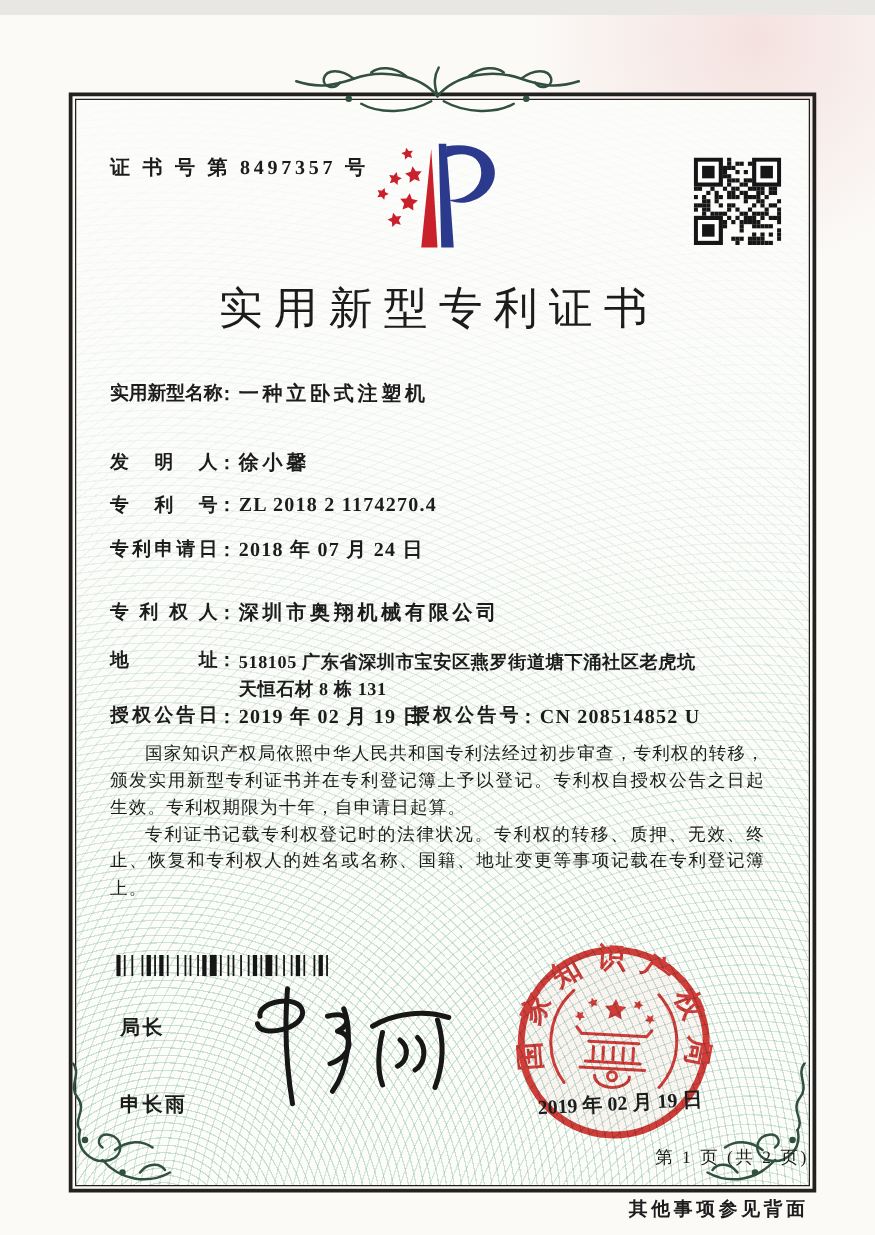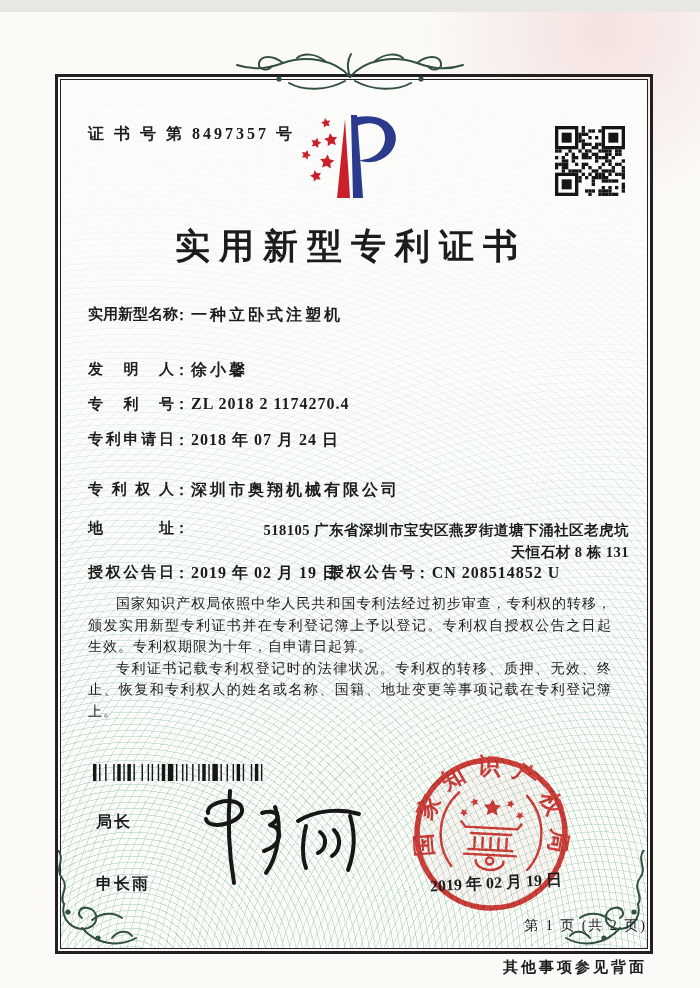--- a/index.html
+++ b/index.html
@@ -15,25 +15,25 @@
   .frame{position:absolute;left:55px;top:62px;width:592px;height:874px;border:3px solid #22211f;}
   .frame-inner{
     position:absolute;inset:2px;border:1px solid #22211f;
     background:
       linear-gradient(180deg, rgba(252,252,250,.97) 0%, rgba(252,252,250,.78) 30%, rgba(252,252,250,.38) 55%, rgba(252,252,250,0) 82%),
       repeating-radial-gradient(circle at 12% 104%, rgba(108,173,146,.34) 0 1px, rgba(255,255,255,0) 1px 6px),
       repeating-radial-gradient(circle at 92% 110%, rgba(108,173,146,.27) 0 1px, rgba(255,255,255,0) 1px 7.5px),
       #fcfcf9;
   }
   .cert-number{left:88px;top:112px;font-size:16px;font-weight:700;letter-spacing:3px;}
-  .title{left:55px;width:592px;top:211px;text-align:center;font-size:35px;font-weight:700;letter-spacing:9px;}
+  .title{left:55px;width:592px;top:211px;text-align:center;font-size:35px;font-weight:400;letter-spacing:9px;}
   .frow{left:88px;height:24px;white-space:nowrap;font-size:15px;}
   .flabel{display:inline-block;width:86px;font-weight:700;text-align:justify;text-align-last:justify;vertical-align:top;}
   .fcolon{display:inline-block;width:17px;font-weight:700;}
-  .fvalue{font-weight:700;font-size:16px;letter-spacing:3px;text-align:right;}
+  .fvalue{font-weight:700;font-size:16px;letter-spacing:3px;}
   .fvalue.num{letter-spacing:1px;}
   .fvalue.addr{font-size:14.5px;letter-spacing:.5px;line-height:22px;white-space:pre-line;display:inline-block;width:438px;vertical-align:top;}
   .pair1{display:inline-block;width:237px;}
   .paras{left:88px;top:581px;width:524px;font-size:14px;line-height:21.5px;text-align:justify;letter-spacing:1px;}
   .paras p{margin:0;text-indent:2em;}
   .signer{left:96px;font-size:16px;font-weight:700;letter-spacing:2px;}
   .seal-date{left:407px;top:861px;width:178px;text-align:center;font-size:16px;font-weight:700;transform:rotate(-3deg);z-index:6;}
   .page-indicator{left:55px;width:592px;top:905px;text-align:right;font-size:14px;letter-spacing:2px;}
   .back-note{left:55px;width:592px;top:946px;text-align:right;font-size:15px;font-weight:700;letter-spacing:3px;}
   .scan-bottom{position:absolute;left:4px;right:14px;bottom:3px;height:8px;

